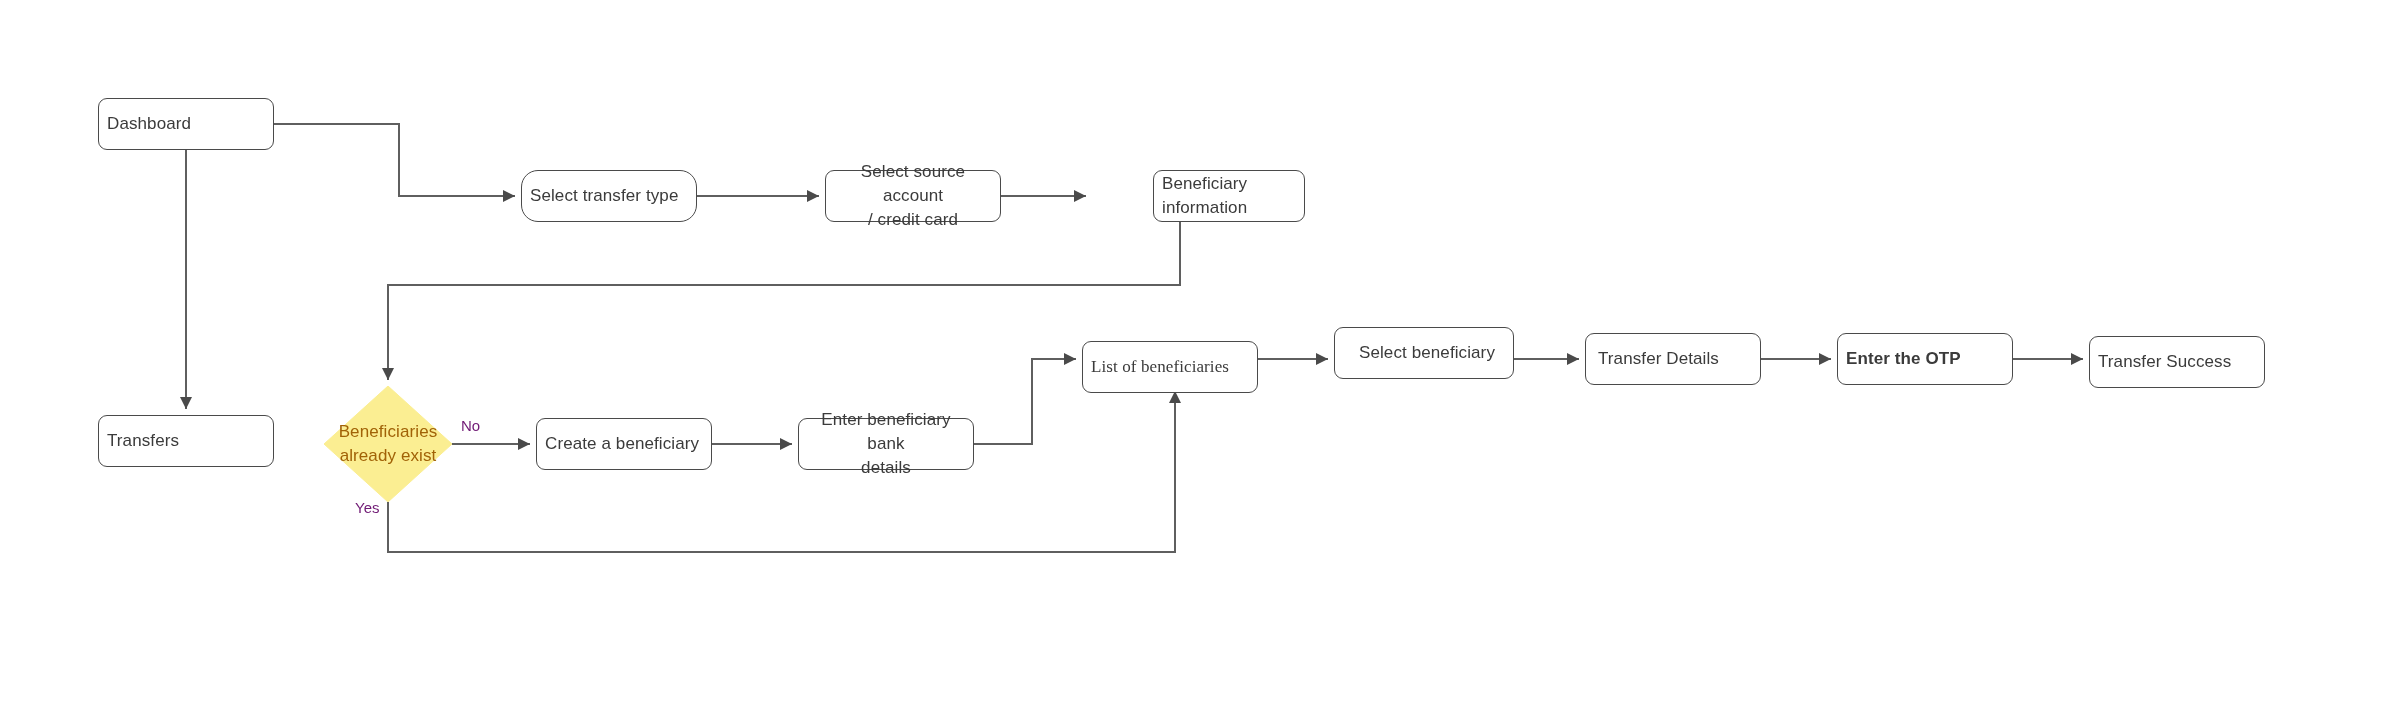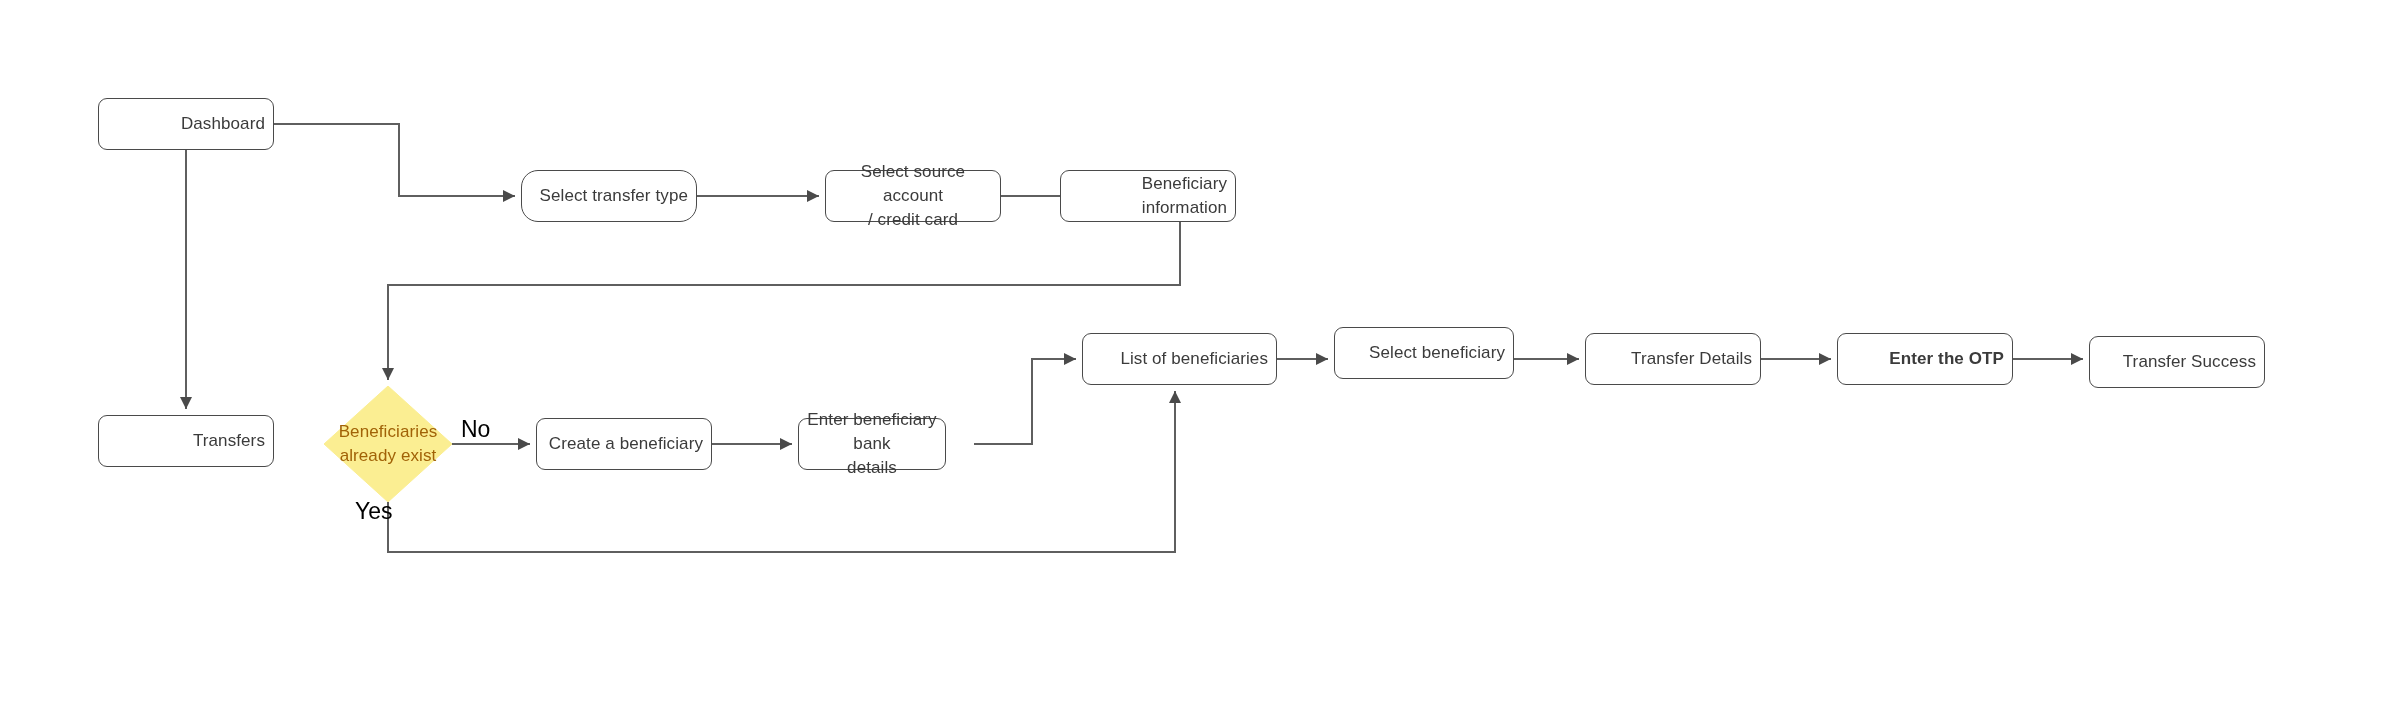--- a/index.html
+++ b/index.html
@@ -27,21 +27,21 @@
     top: 0;
     width: 2403px;
     height: 716px;
     pointer-events: none;
   }
   .node {
     position: absolute;
     box-sizing: border-box;
     display: flex;
     align-items: center;
-    justify-content: flex-end;
+    justify-content: flex-start;
     text-align: center;
     color: #3b3b3b;
     font-size: 17px;
     line-height: 1.42;
     letter-spacing: 0.1px;
   }
   .node.process {
     background: #ffffff;
     border: 1.4px solid #4a4a4a;
     border-radius: 9px;
@@ -63,22 +63,22 @@
     position: relative;
     z-index: 2;
     color: #a16207;
     font-size: 17px;
     line-height: 1.42;
     width: 100%;
     text-align: center;
   }
   .edge-label {
     position: absolute;
-    color: #000000;
-    font-size: 23px;
+    color: #701a75;
+    font-size: 15px;
     line-height: 1;
     white-space: nowrap;
   }
 </style>
 </head>
 <body>
 
 <div id="canvas">
   <svg id="edges" viewBox="0 0 2403 716" xmlns="http://www.w3.org/2000/svg">
     <defs>
@@ -109,39 +109,39 @@
       <div class="node process" style="left: 98px; top: 415px; width: 176px; height: 52px;">
         <span style="white-space: pre-line;">Transfers</span>
       </div>
       <div class="node process" style="left: 521px; top: 170px; width: 176px; height: 52px; border-radius: 17px;">
         <span style="white-space: pre-line;">Select transfer type</span>
       </div>
       <div class="node process" style="left: 825px; top: 170px; width: 176px; height: 52px;">
         <span style="white-space: pre-line;">Select source account
 / credit card</span>
       </div>
-      <div class="node process" style="left: 1060px; top: 170px; width: 176px; height: 52px;">
+      <div class="node process" style="left: 1153px; top: 170px; width: 152px; height: 52px;">
         <span style="white-space: pre-line;">Beneficiary
 information</span>
       </div>
       <div class="node decision" style="left: 324px; top: 386px; width: 128px; height: 116px;">
         <svg class="diamond-shape" viewBox="0 0 128 116" preserveAspectRatio="none">
           <polygon points="64,0 128,58 64,116 0,58" fill="#FBEE92" stroke="#FBEE92" stroke-width="1"></polygon>
         </svg>
         <div class="decision-label" style="white-space: pre-line;">Beneficiaries
 already exist</div>
       </div>
       <div class="node process" style="left: 536px; top: 418px; width: 176px; height: 52px;">
         <span style="white-space: pre-line;">Create a beneficiary</span>
       </div>
-      <div class="node process" style="left: 798px; top: 418px; width: 148px; height: 52px;">
+      <div class="node process" style="left: 798px; top: 418px; width: 176px; height: 52px;">
         <span style="white-space: pre-line;">Enter beneficiary bank
 details</span>
       </div>
-      <div class="node process" style="left: 1082px; top: 333px; width: 195px; height: 52px;">
+      <div class="node process" style="left: 1082px; top: 341px; width: 176px; height: 52px; font-family: Liberation Serif, serif;">
         <span style="white-space: pre-line;">List of beneficiaries</span>
       </div>
       <div class="node process" style="left: 1334px; top: 327px; width: 180px; height: 52px; padding-left: 24px;">
         <span style="white-space: pre-line;">Select beneficiary</span>
       </div>
       <div class="node process" style="left: 1585px; top: 333px; width: 176px; height: 52px; padding-left: 12px;">
         <span style="white-space: pre-line;">Transfer Details</span>
       </div>
       <div class="node process" style="left: 1837px; top: 333px; width: 176px; height: 52px; font-weight: bold;">
         <span style="white-space: pre-line;">Enter the OTP</span>

